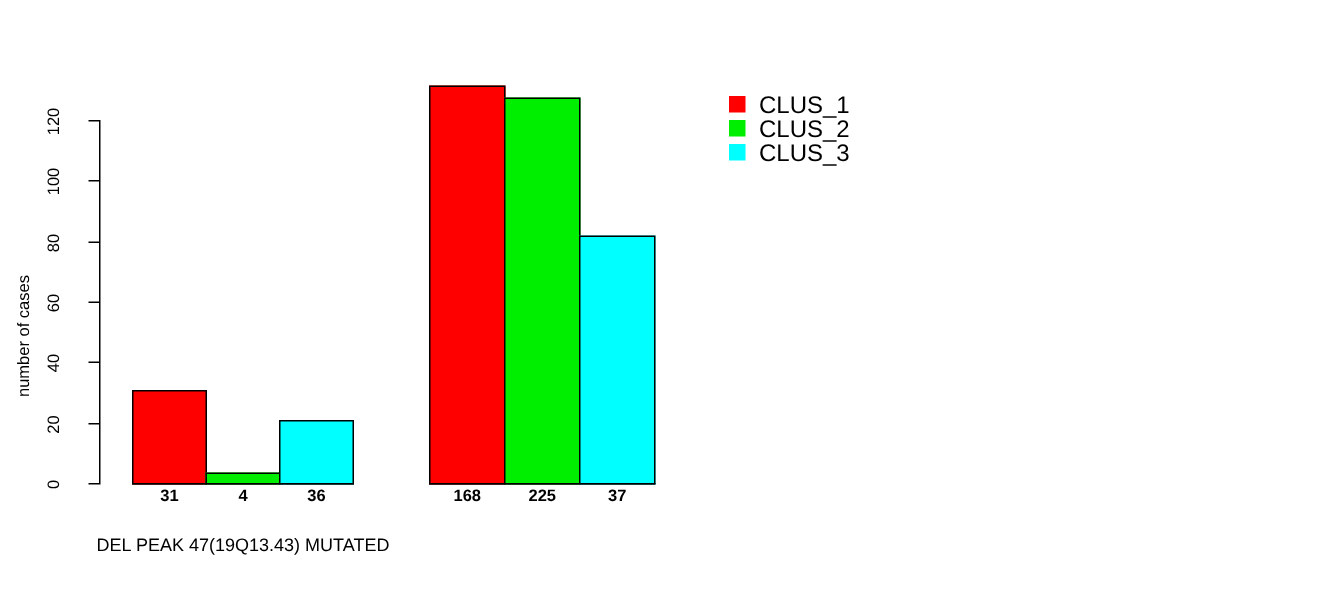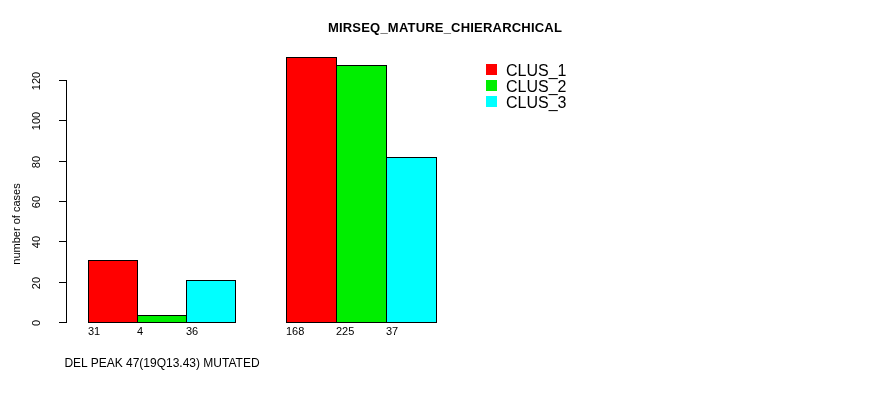--- a/index.html
+++ b/index.html
@@ -91,22 +91,24 @@
   .group-baseline {
     position: absolute;
     height: 1px;
     background: #000000;
   }
 
   
   .bar-label {
     position: absolute;
     font-size: 11px;
+    text-align: center;
     white-space: nowrap;
     top: 325px;
+    font-weight: bold;
   }
 
   .group-label {
     position: absolute;
     font-size: 12px;
     text-align: center;
     white-space: nowrap;
     top: 340px;
   }
 
@@ -144,21 +146,20 @@
     text-align: center;
     font-size: 11px;
     white-space: nowrap;
   }
 </style>
 </head>
 <body>
 
 <div id="root">
 
-  <div class="chart-title">MIRSEQ_MATURE_CHIERARCHICAL</div>
 
   <div class="plot-area">
 
     <div class="yaxis-line"></div>
 
     <div class="ytick" style="top:322px;"></div>
     <div class="ytick" style="top:282px;"></div>
     <div class="ytick" style="top:241px;"></div>
     <div class="ytick" style="top:201px;"></div>
     <div class="ytick" style="top:161px;"></div>

